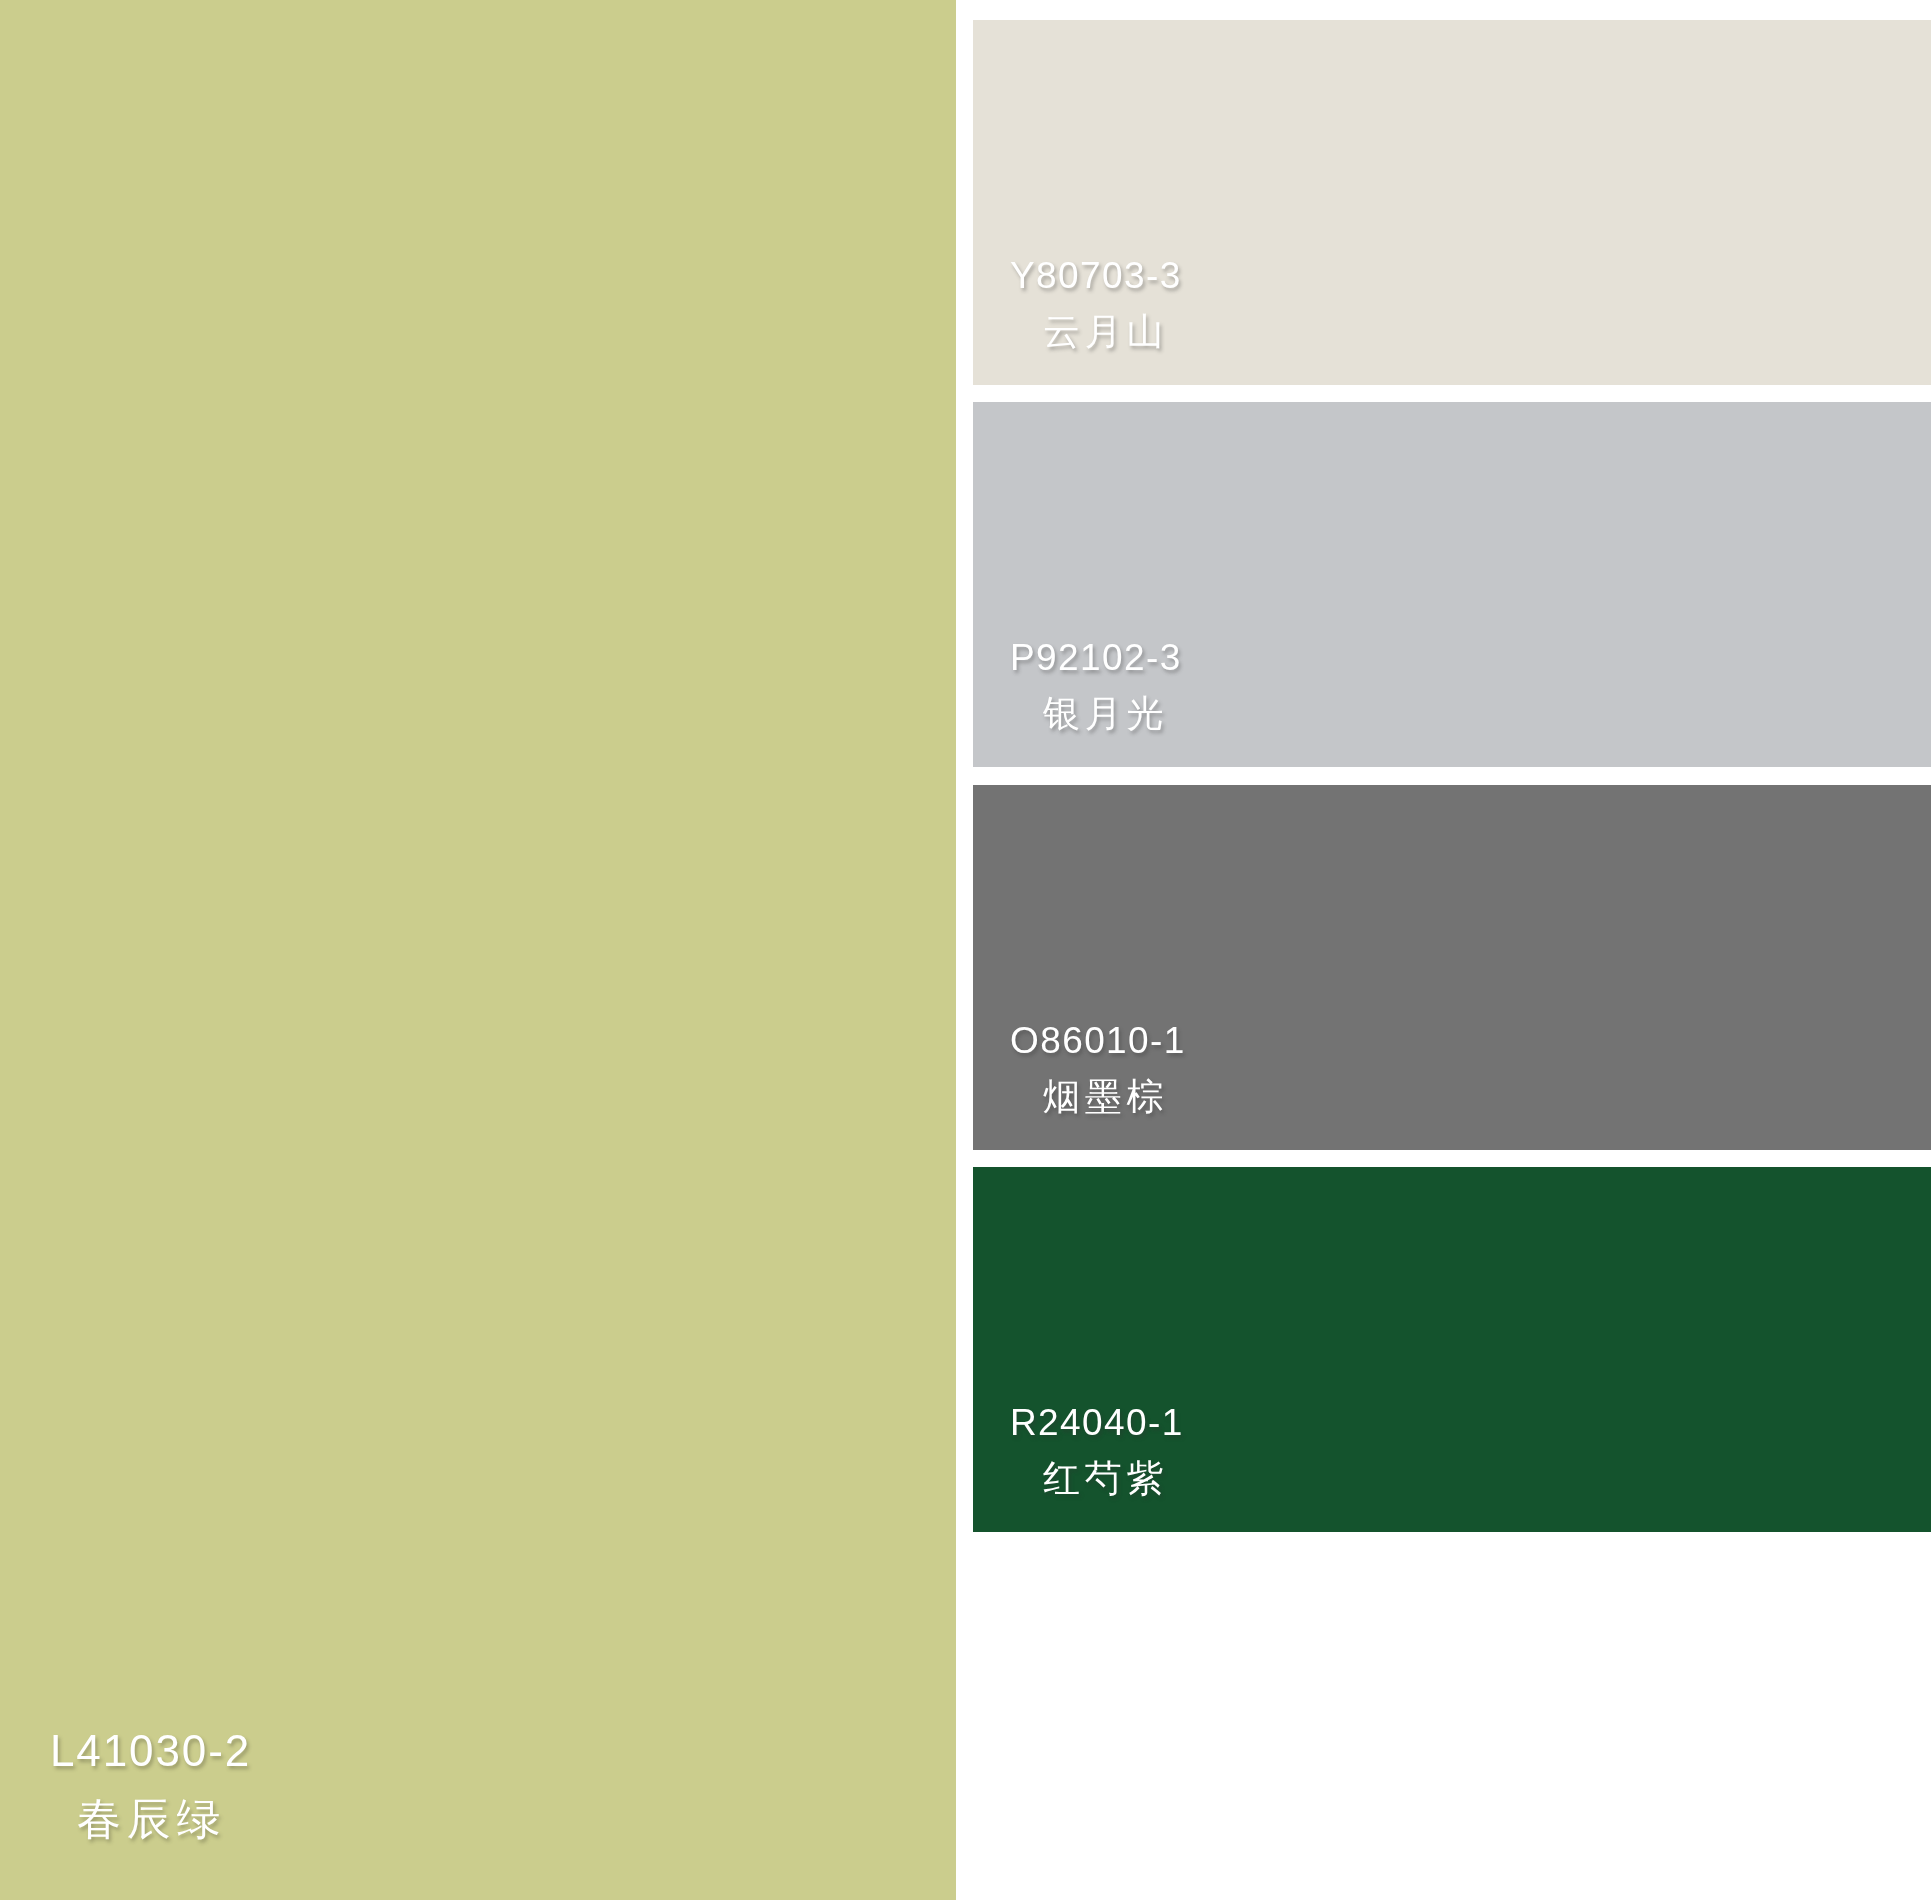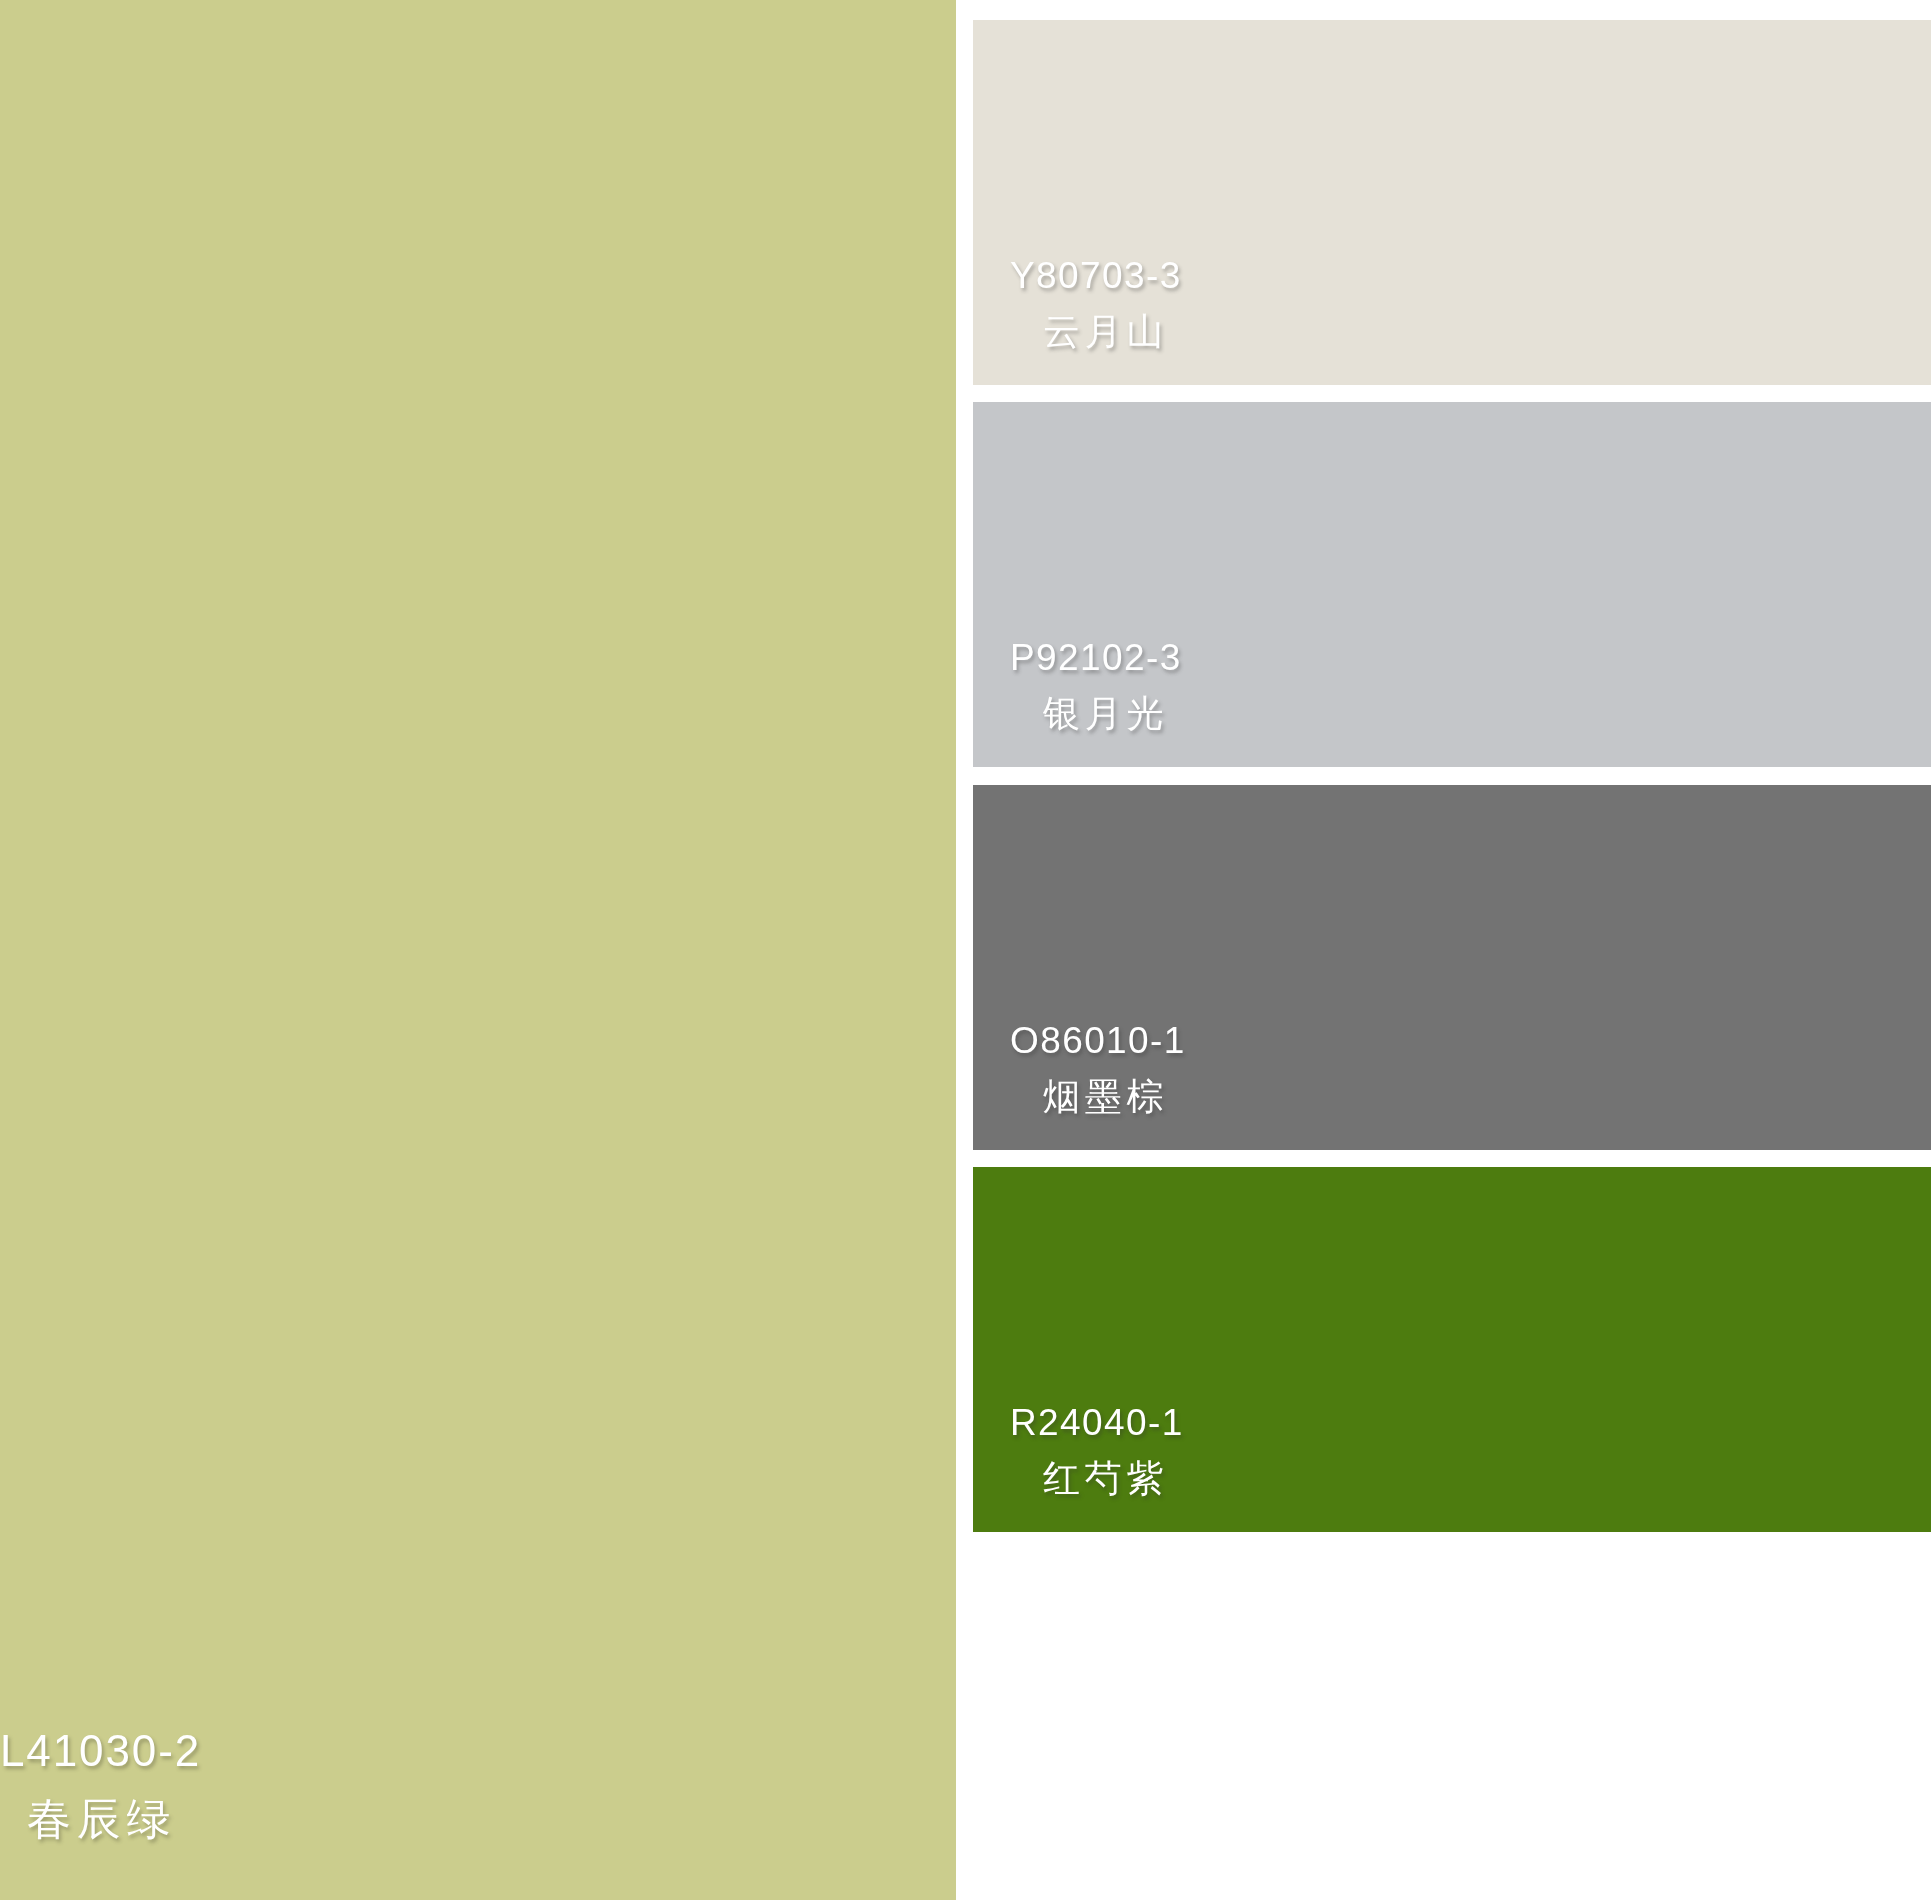--- a/index.html
+++ b/index.html
@@ -30,20 +30,21 @@
     width: 956px;
     height: 1900px;
     box-sizing: border-box;
   }
 
   .primary-label {
     position: absolute;
     left: 0;
     bottom: 54px;
     width: 100%;
+    padding-left: 50px;
     box-sizing: border-box;
   }
 
   .primary-code {
     display: block;
     font-size: 44px;
     font-weight: 400;
     letter-spacing: 1.9px;
     color: #ffffff;
     line-height: 1.25;
@@ -148,21 +149,21 @@
       </div>
     </div>
 
     <div class="secondary-swatch sw-2" id="secondary-swatch-2" style="background: #737373; text-decoration: underline;">
       <div class="secondary-label">
         <span class="secondary-code">O86010-1</span>
         <span class="secondary-name">烟墨棕</span>
       </div>
     </div>
 
-    <div class="secondary-swatch sw-3" id="secondary-swatch-3" style="background: #4d7c0f;">
+    <div class="secondary-swatch sw-3" id="secondary-swatch-3" style="background: #14532d;">
       <div class="secondary-label">
         <span class="secondary-code">R24040-1</span>
         <span class="secondary-name">红芍紫</span>
       </div>
     </div>
 
 
   </div>
 </div>
 

